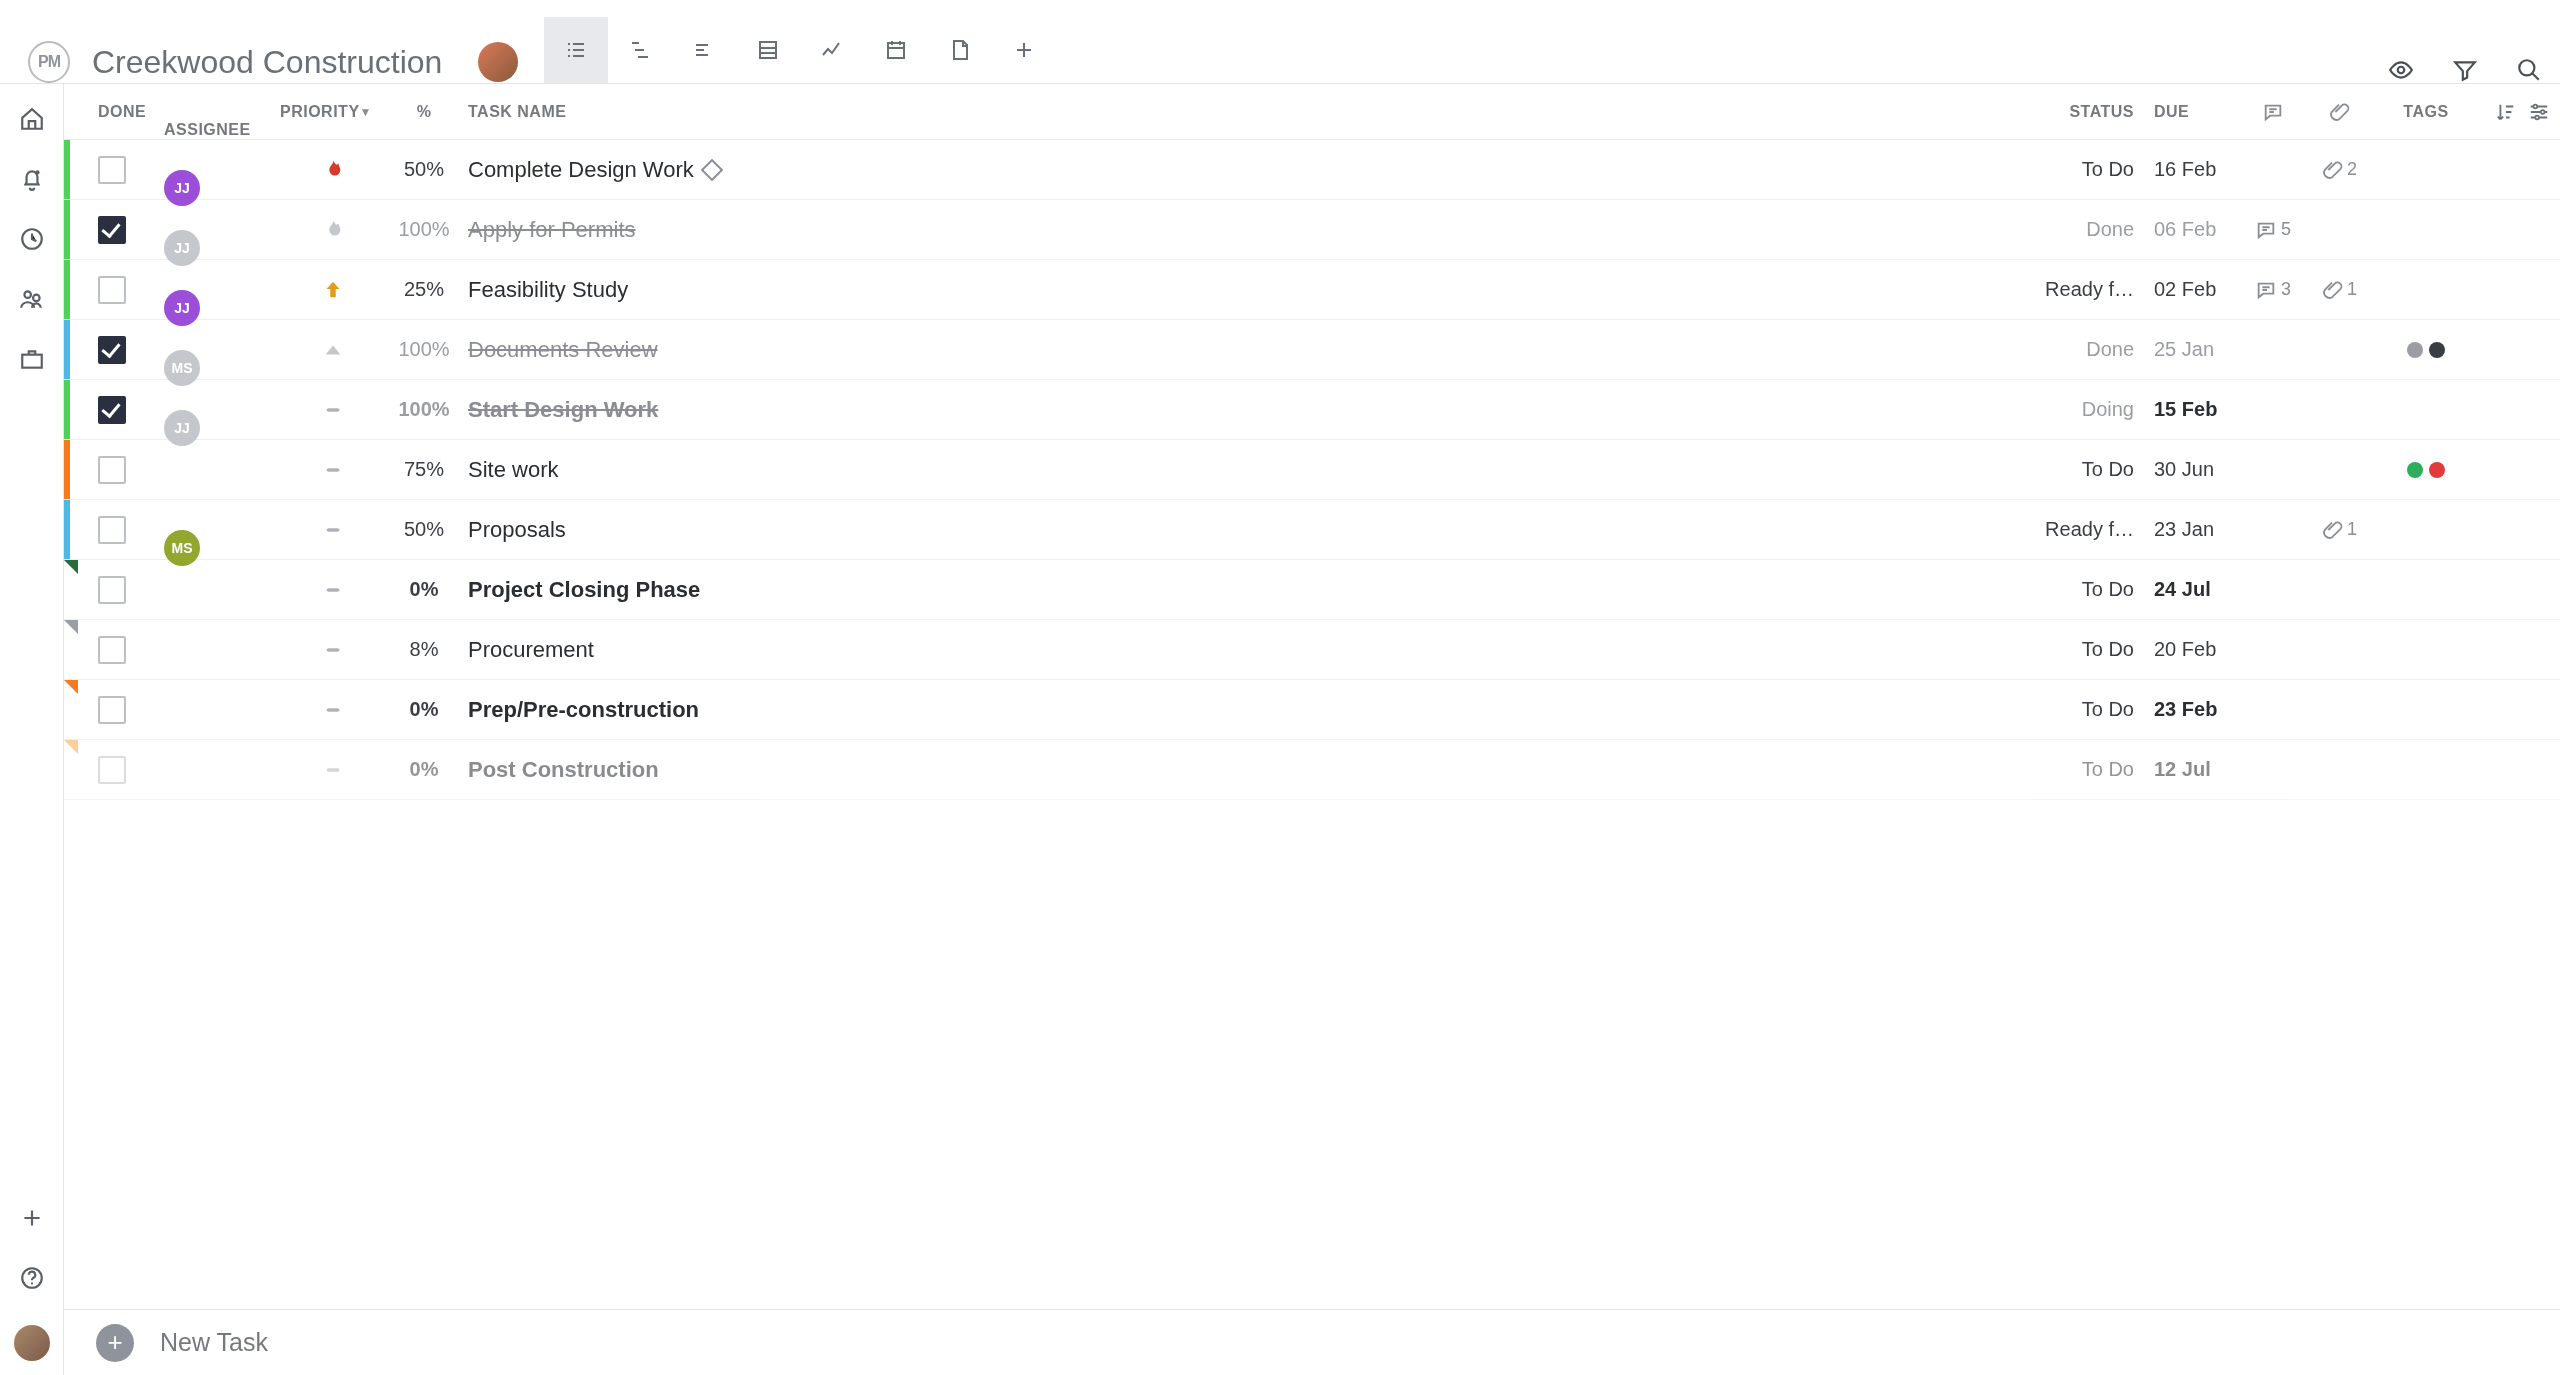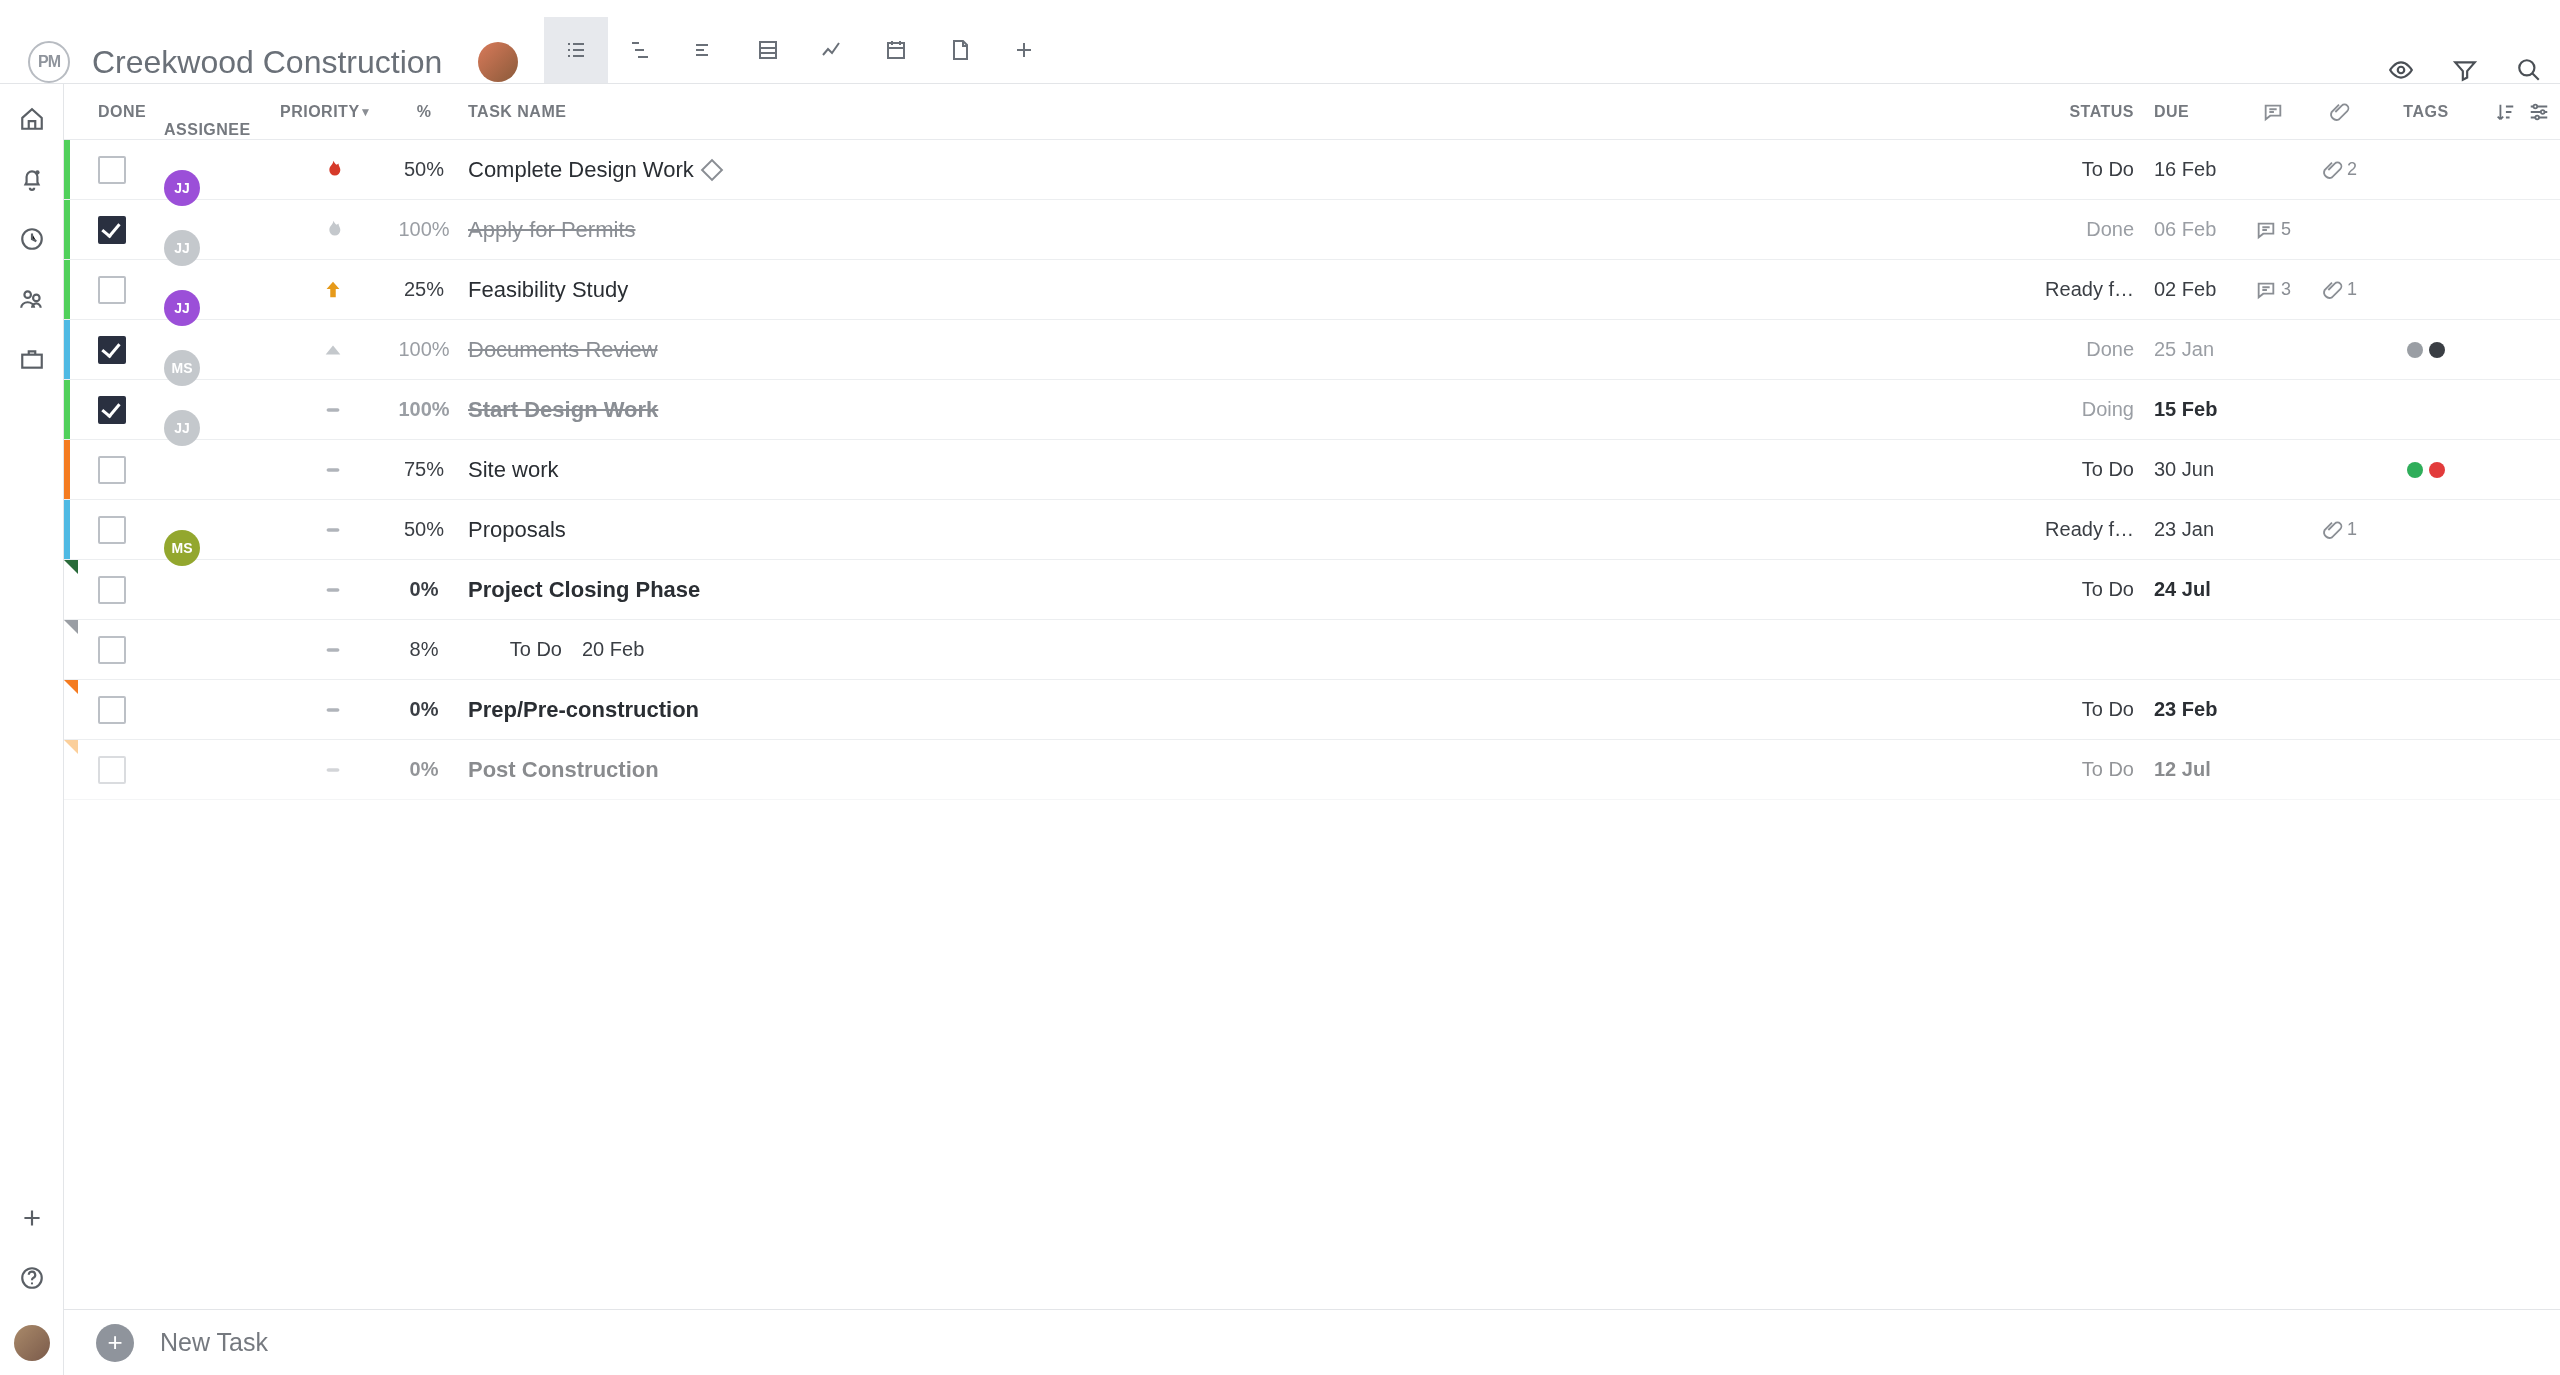--- a/index.html
+++ b/index.html
@@ -504,20 +504,25 @@
             <div class="col-done">
               <div class="checkbox"></div>
             </div>
             <div class="col-assignee"></div>
             <div class="col-priority priority-icon">
               <svg viewBox="0 0 24 24">
                 <rect x="5" y="10" width="14" height="4" rx="2" fill="#b0b4ba"></rect>
               </svg>
             </div>
             <div class="col-percent"><span class="percent-val">8%</span></div>
+            <div class="col-taskname">
+              <div class="task-name">
+                <span>Procurement</span>
+              </div>
+            </div>
             <div class="col-status"><span class="status-val">To Do</span></div>
             <div class="col-due"><span class="due-val">20 Feb</span></div>
             <div class="col-comments"></div>
             <div class="col-attach"></div>
             <div class="col-tags"></div>
             <div style="width: 80px;"></div>
           </div>
         </div>
         <div class="task-row">
           <div class="row-bar" style="background: transparent;"></div>

